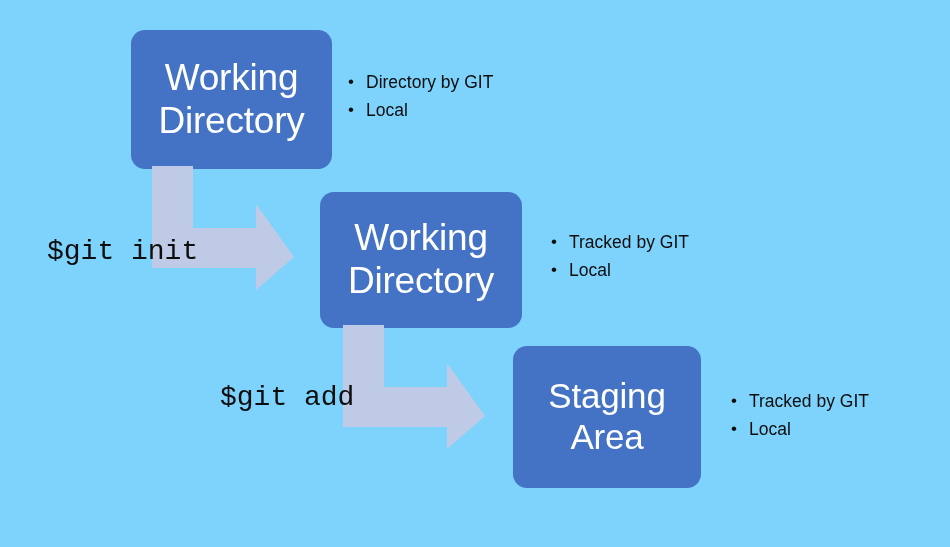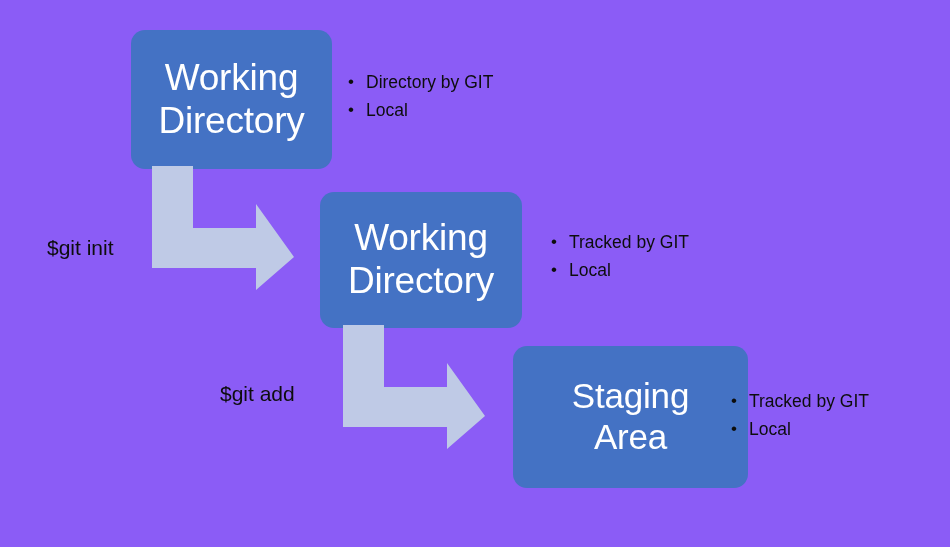--- a/index.html
+++ b/index.html
@@ -4,21 +4,21 @@
 <style>
   html, body {
     margin: 0;
     padding: 0;
     background: #ffffff;
   }
   #canvas {
     position: relative;
     width: 950px;
     height: 547px;
-    background: #8b5cf6;
+    background: #7dd3fc;
     overflow: hidden;
     font-family: "Liberation Sans", sans-serif;
   }
 
   
   .node-box {
     position: absolute;
     background: #4472C4;
     border-radius: 14px;
     display: flex;
@@ -33,36 +33,36 @@
     font-size: 37px;
     line-height: 1.16;
     text-align: center;
     letter-spacing: -0.2px;
     white-space: pre-line;
     padding: 0 6px;
   }
 
   #box-working-directory-untracked { left: 131px; top: 30px;  width: 201px; height: 139px; }
   #box-working-directory-tracked   { left: 320px; top: 192px; width: 202px; height: 136px; }
-  #box-staging-area                { left: 513px; top: 346px; width: 235px; height: 142px; }
+  #box-staging-area                { left: 513px; top: 346px; width: 188px; height: 142px; }
 
   #box-staging-area .node-label { font-size: 35px; }
 
   
   .elbow-arrow {
     position: absolute;
   }
   #arrow-git-init { left: 152px; top: 166px; width: 142px; height: 124px; }
   #arrow-git-add  { left: 343px; top: 325px; width: 142px; height: 124px; }
 
   
   .arrow-label {
     position: absolute;
-    font-family: Liberation Sans, sans-serif;
-    font-size: 21px;
+    font-family: Liberation Mono, monospace;
+    font-size: 28px;
     color: #0d0d0d;
     white-space: nowrap;
   }
   #label-git-init { left: 47px;  top: 236px; }
   #label-git-add  { left: 220px; top: 382px; }
 
   
   .bullet-list {
     position: absolute;
     margin: 0;

